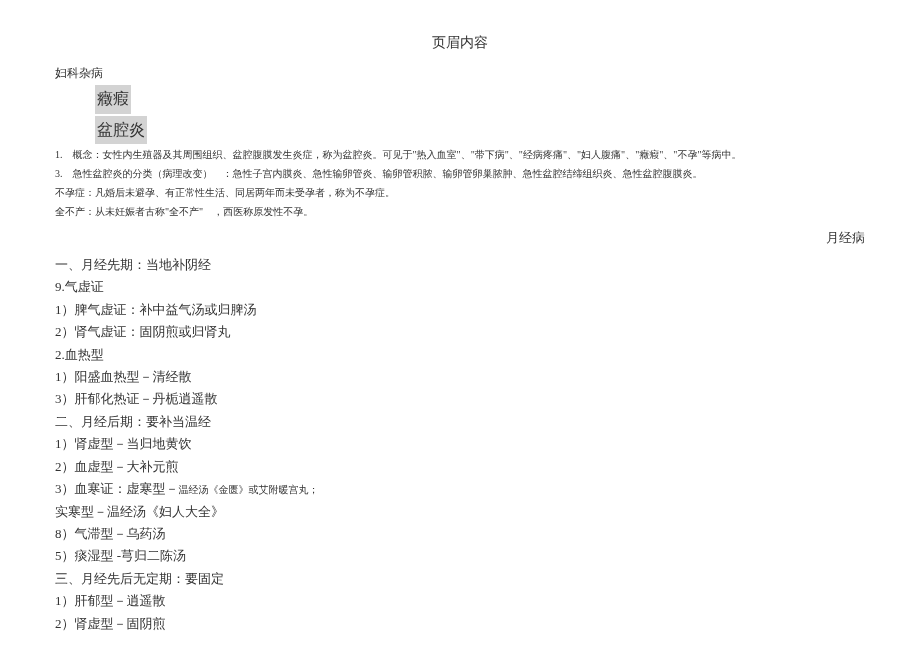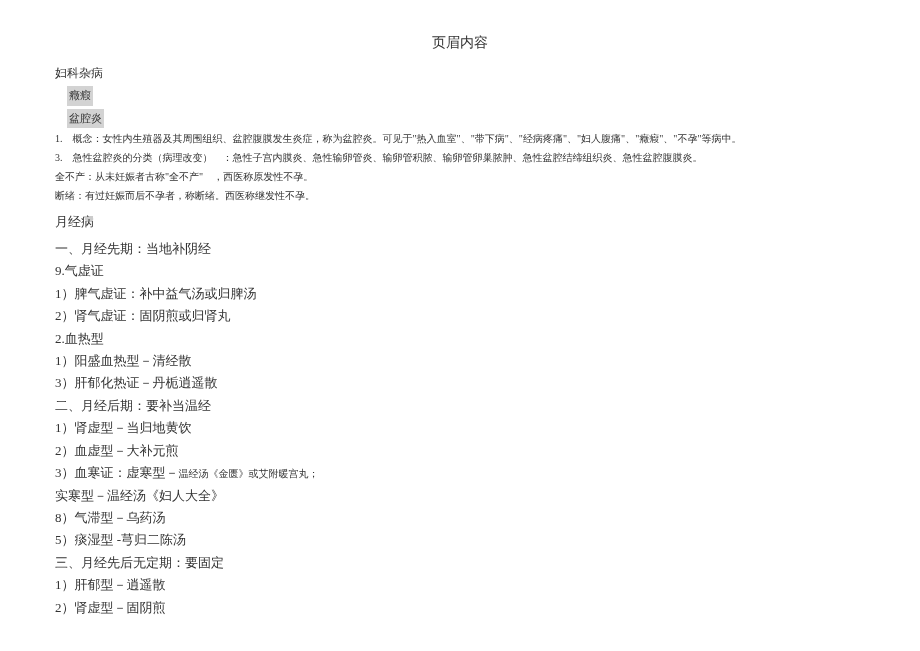--- a/index.html
+++ b/index.html
@@ -20,33 +20,34 @@
       font-size: 14px;
       margin-bottom: 8px;
     }
     .section-title {
       font-size: 12px;
     }
     .highlighted {
       background-color: #d3d3d3;
       display: inline-block;
       padding: 0 2px;
-      margin-left: 12px;
+      margin-left: 40px;
       margin-bottom: 2px;
-      font-size: 11px;
+      font-size: 16px;
     }
     .small-text {
       font-size: 10px;
       line-height: 1.7;
       margin-bottom: 2px;
     }
     .section-heading {
       font-size: 13px;
       margin-top: 6px;
       margin-bottom: 4px;
+      text-align: right;
     }
     .content-line {
       font-size: 13px;
       line-height: 1.65;
       margin-bottom: 1px;
     }
     .tiny-inline {
       font-size: 10px;
       font-family: Liberation Serif, serif;
     }
@@ -59,22 +60,22 @@
 <div class="section-title">妇科杂病</div>
 
 <div id="highlighted-container">
     <div><span class="highlighted">癥瘕</span></div>
     <div><span class="highlighted">盆腔炎</span></div>
   </div>
 
 <div id="intro-container">
     <div class="small-text">1.　概念：女性内生殖器及其周围组织、盆腔腹膜发生炎症，称为盆腔炎。可见于"热入血室"、"带下病"、"经病疼痛"、"妇人腹痛"、"癥瘕"、"不孕"等病中。</div>
     <div class="small-text">3.　急性盆腔炎的分类（病理改变）　：急性子宫内膜炎、急性输卵管炎、输卵管积脓、输卵管卵巢脓肿、急性盆腔结缔组织炎、急性盆腔腹膜炎。</div>
+    <div class="small-text">不孕症：凡婚后未避孕、有正常性生活、同居两年而未受孕者，称为不孕症。</div>
     <div class="small-text">全不产：从未妊娠者古称"全不产"　，西医称原发性不孕。</div>
-    <div class="small-text">断绪：有过妊娠而后不孕者，称断绪。西医称继发性不孕。</div>
   </div>
 
 <div class="section-heading">月经病</div>
 
 <div id="content-container">
     <div class="content-line"><span>一、月经先期：当地补阴经</span></div>
     <div class="content-line"><span>9.气虚证</span></div>
     <div class="content-line"><span>1）脾气虚证：补中益气汤或归脾汤</span></div>
     <div class="content-line"><span>2）肾气虚证：固阴煎或归肾丸</span></div>
     <div class="content-line"><span>2.血热型</span></div>

